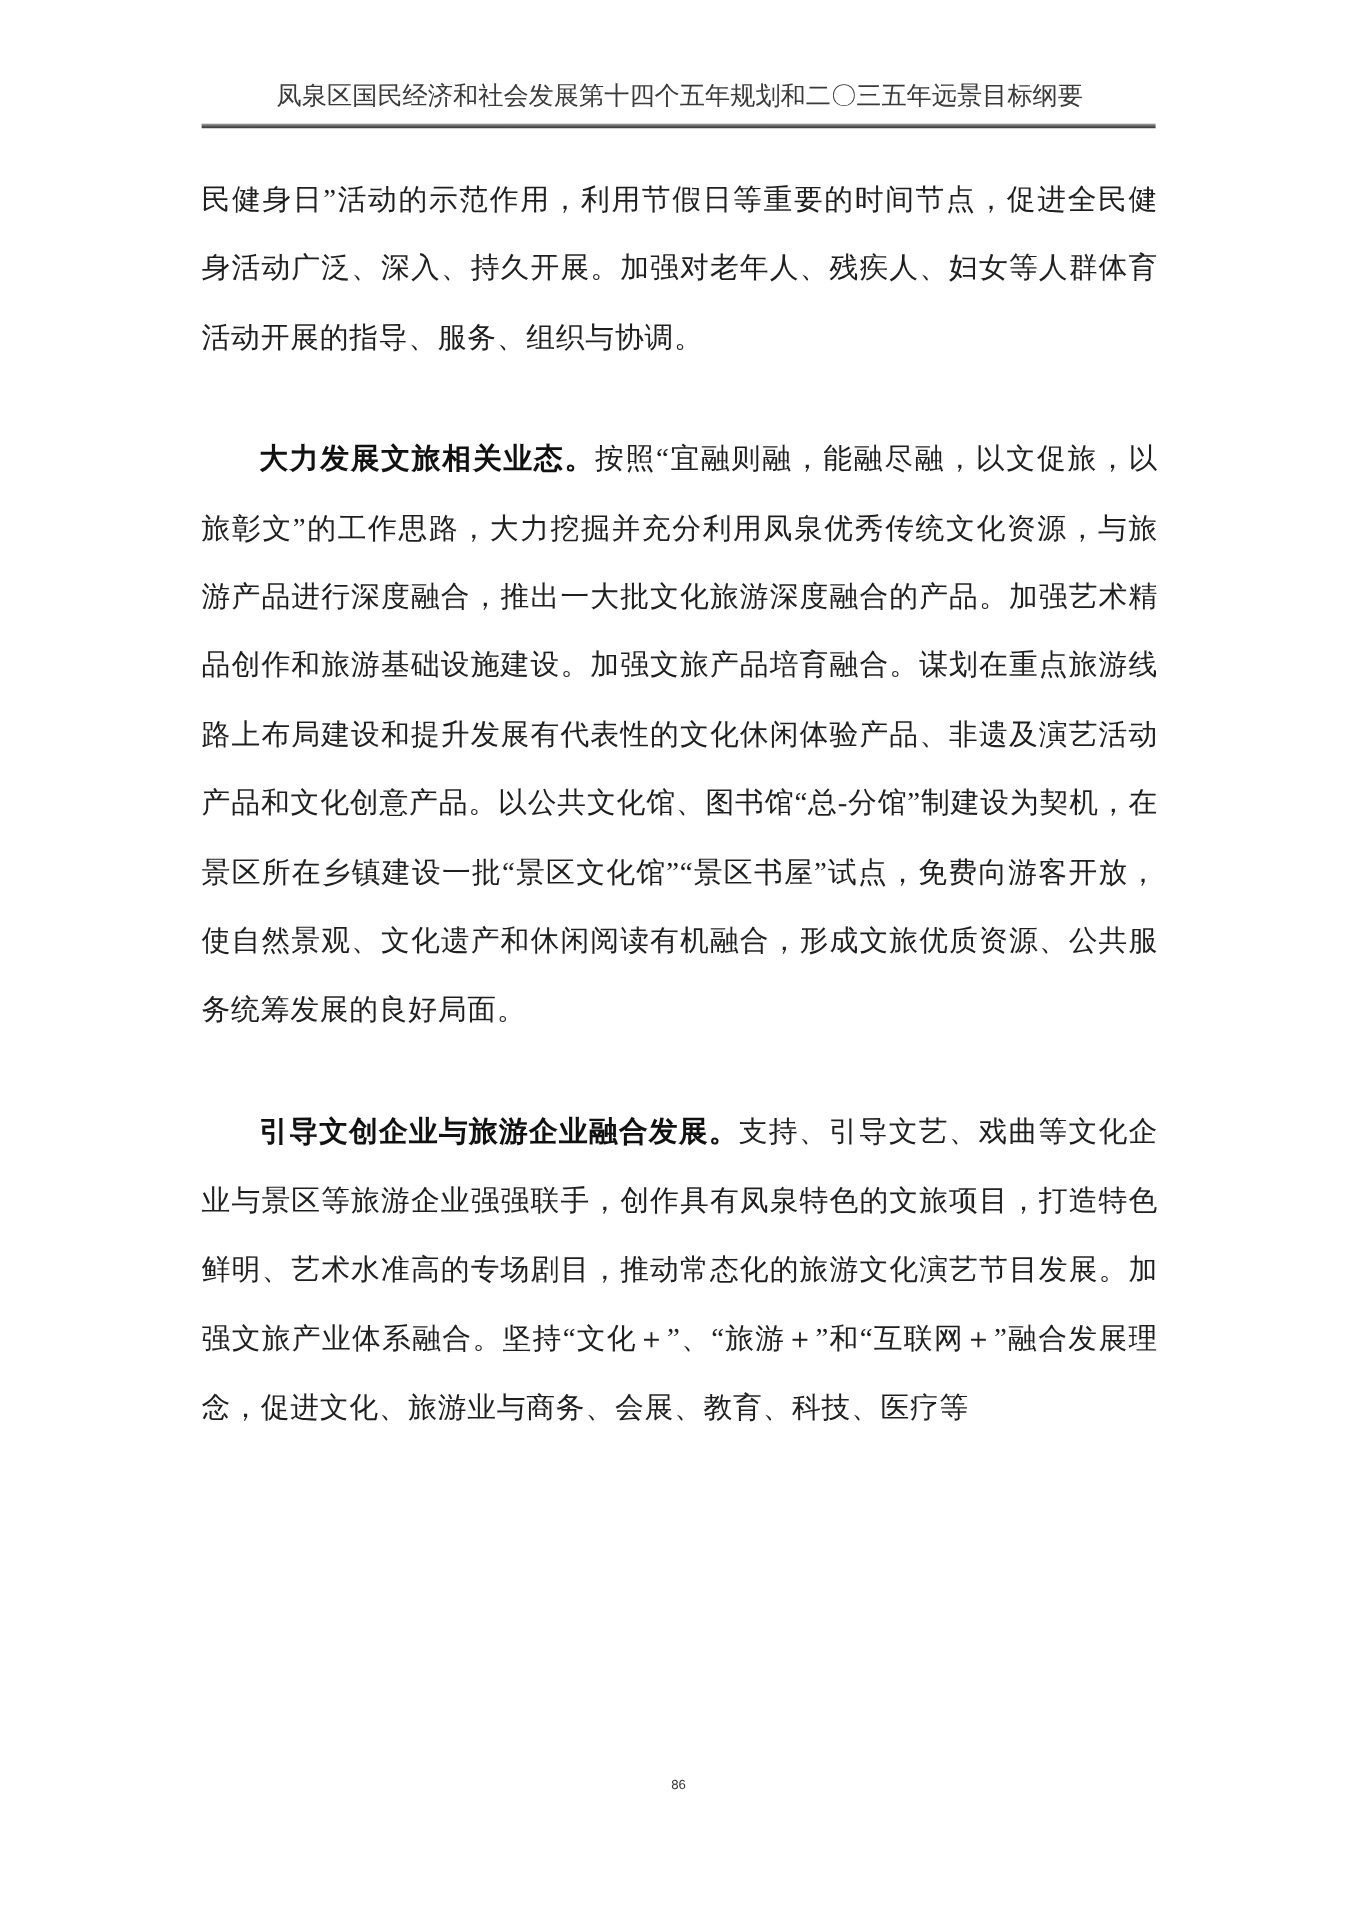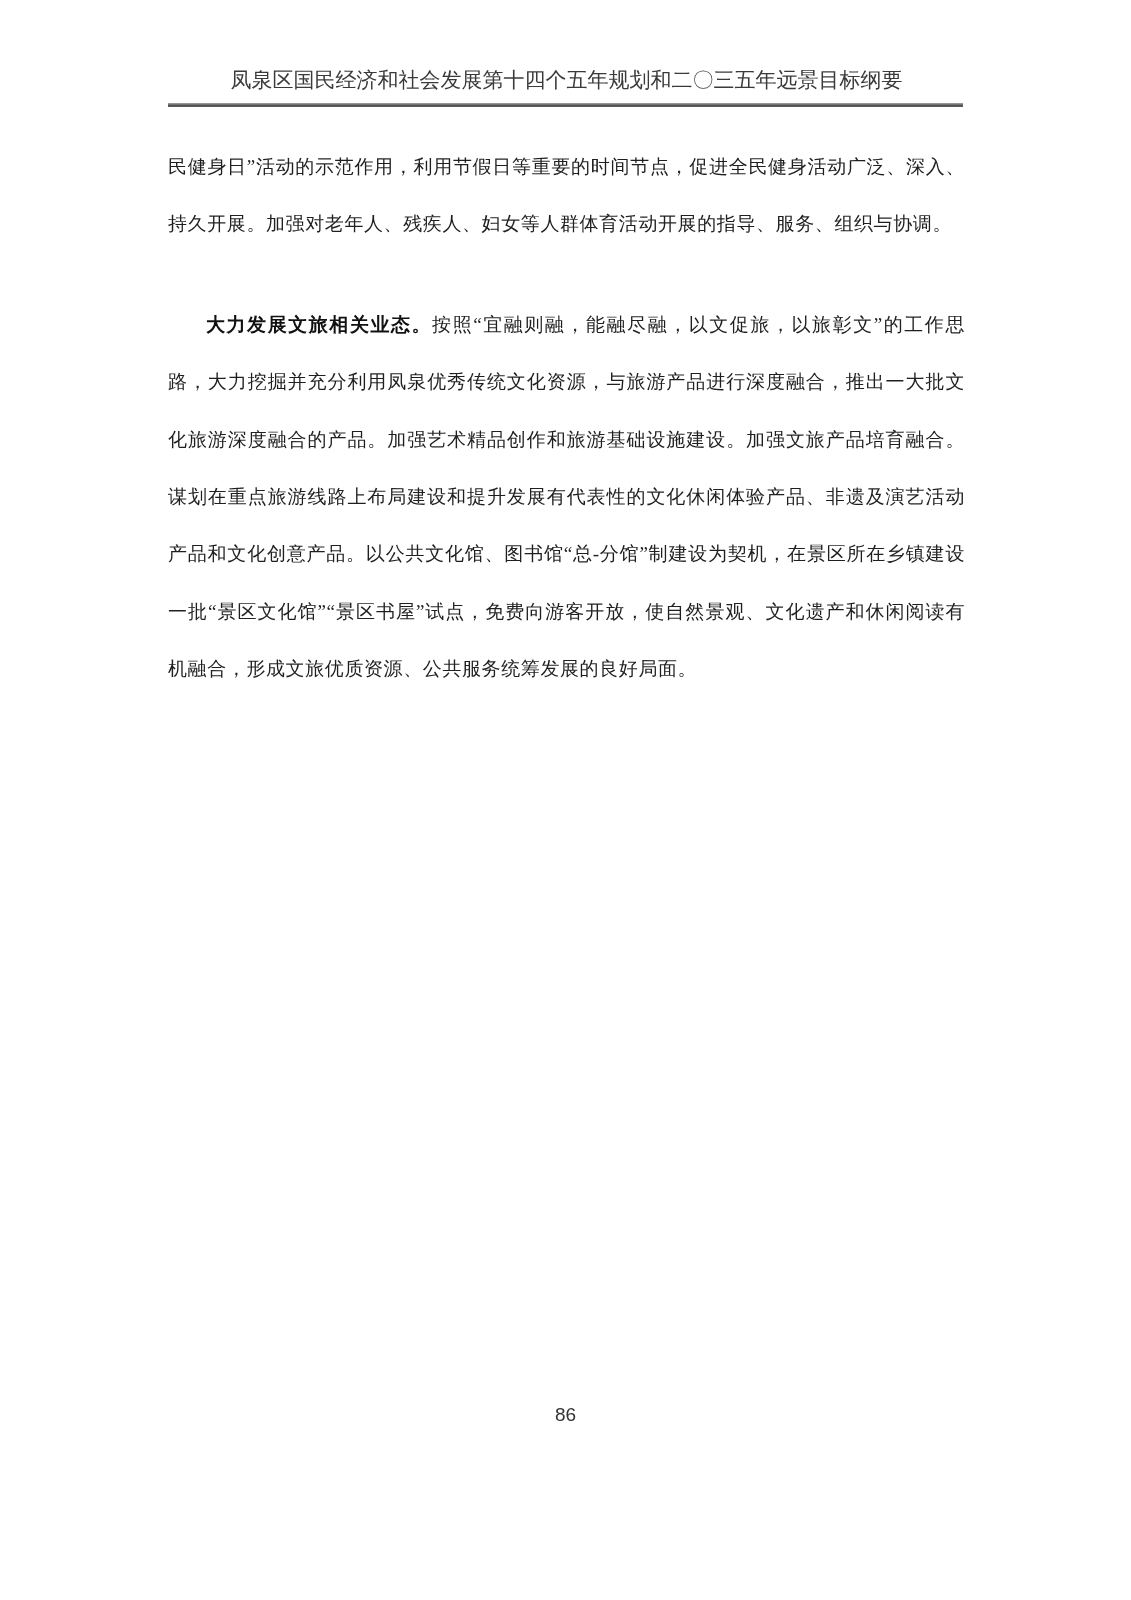--- a/index.html
+++ b/index.html
@@ -30,60 +30,61 @@
     left: 168px;
     width: 795px;
     height: 4px;
     background: linear-gradient(to bottom, #a8a8a8 0%, #5a5a5a 55%, #3f3f3f 80%, #8c8c8c 100%);
   }
   .doc-body {
     position: absolute;
     top: 138px;
     left: 168px;
     width: 797px;
-    font-size: 19px;
+    font-size: 24px;
     line-height: 57.4px;
     text-align: justify;
     text-justify: inter-character;
     word-break: break-all;
     letter-spacing: 0.6px;
     color: #1f1f1f;
   }
   .para + .para { margin-top: 43px; }
   .para.indent { text-indent: 2em; }
   .para-lead {
     font-weight: 700;
     font-family: "Liberation Sans", sans-serif;
     color: #111111;
     margin-top: 33px;
   }
   .page-number {
     position: absolute;
-    top: 1404px;
+    top: 1482px;
     left: 0;
     width: 100%;
     text-align: center;
-    font-size: 19px;
+    font-size: 11px;
     font-family: "Liberation Sans", sans-serif;
     color: #333333;
   }
 </style>
 </head>
 <body>
 
 <div class="page">
 
   <div class="doc-header">凤泉区国民经济和社会发展第十四个五年规划和二〇三五年远景目标纲要</div>
 
   <div class="header-rule"></div>
 
   <div class="doc-body">
 
     <p class="para"><strong class="para-lead"></strong><span>民健身日”活动的示范作用，利用节假日等重要的时间节点，促进全民健身活动广泛、深入、持久开展。加强对老年人、残疾人、妇女等人群体育活动开展的指导、服务、组织与协调。</span></p>
 
     <p class="para indent"><strong class="para-lead">大力发展文旅相关业态。</strong><span>按照“宜融则融，能融尽融，以文促旅，以旅彰文”的工作思路，大力挖掘并充分利用凤泉优秀传统文化资源，与旅游产品进行深度融合，推出一大批文化旅游深度融合的产品。加强艺术精品创作和旅游基础设施建设。加强文旅产品培育融合。谋划在重点旅游线路上布局建设和提升发展有代表性的文化休闲体验产品、非遗及演艺活动产品和文化创意产品。以公共文化馆、图书馆“总-分馆”制建设为契机，在景区所在乡镇建设一批“景区文化馆”“景区书屋”试点，免费向游客开放，使自然景观、文化遗产和休闲阅读有机融合，形成文旅优质资源、公共服务统筹发展的良好局面。</span></p>
 
+    <p class="para indent"><strong class="para-lead">引导文创企业与旅游企业融合发展。</strong><span>支持、引导文艺、戏曲等文化企业与景区等旅游企业强强联手，创作具有凤泉特色的文旅项目，打造特色鲜明、艺术水准高的专场剧目，推动常态化的旅游文化演艺节目发展。加强文旅产业体系融合。坚持“文化＋”、“旅游＋”和“互联网＋”融合发展理念，促进文化、旅游业与商务、会展、教育、科技、医疗等</span></p>
 
   </div>
 
   <div class="page-number">86</div>
 
 </div>
 
 </body></html>

